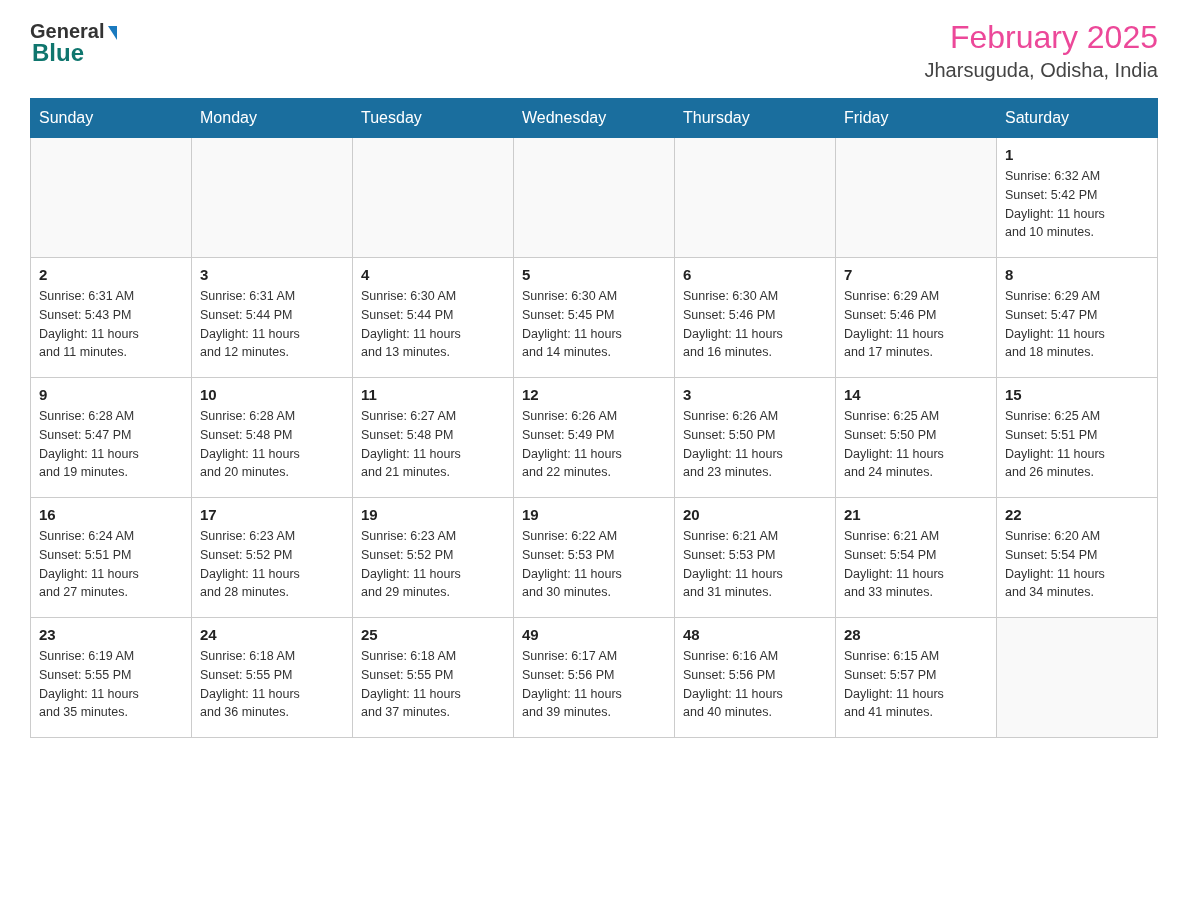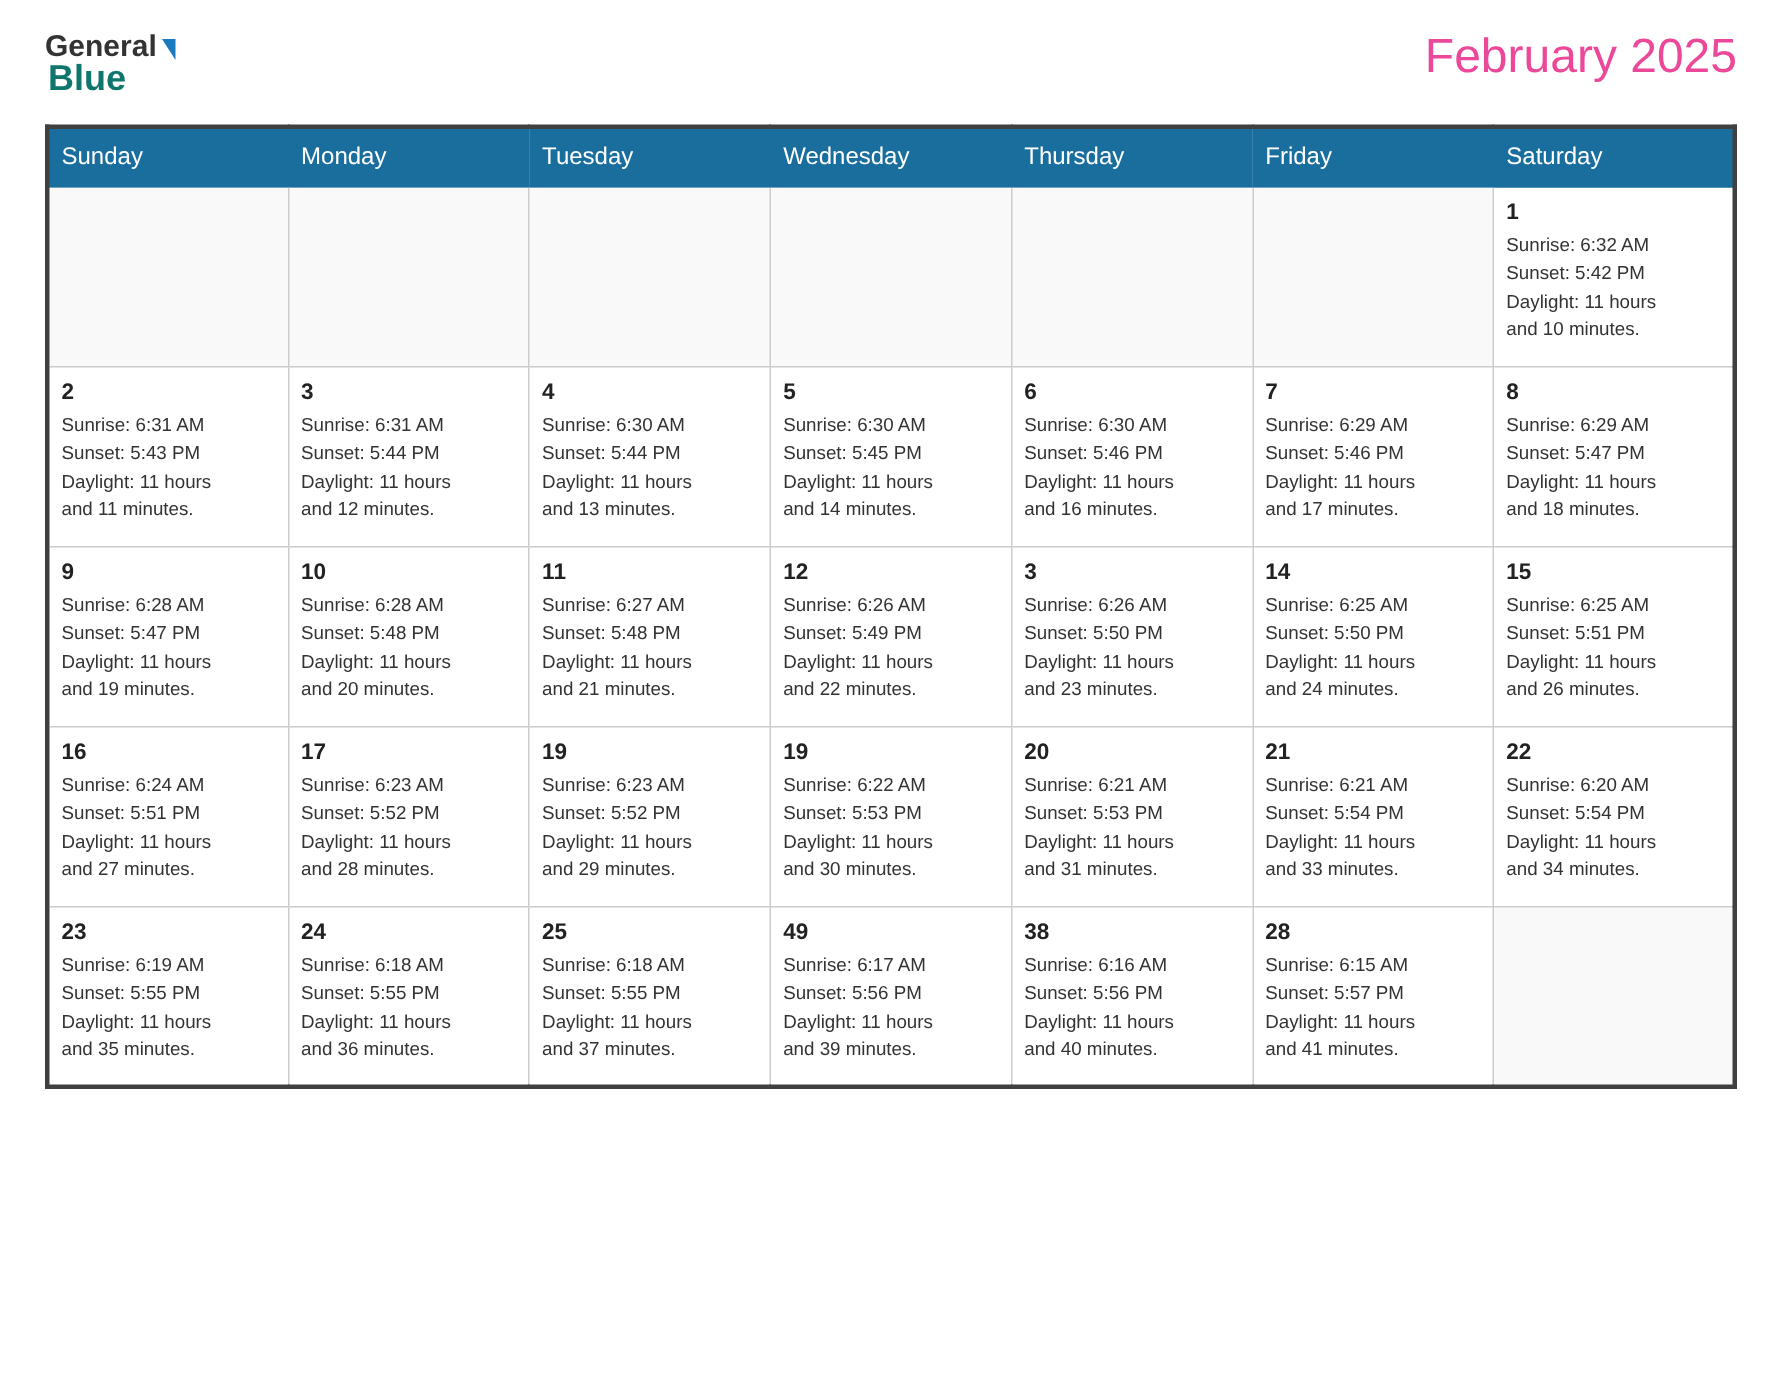--- a/index.html
+++ b/index.html
@@ -26,21 +26,21 @@
       line-height: 1.1;
     }
     .location-title {
       font-size: 20px;
       color: #444;
       margin-top: 4px;
     }
     .calendar {
       width: 100%;
       border-collapse: collapse;
-      border: 3px solid #404040;
+      border: 1px solid #404040;
     }
     .calendar th {
       background-color: #1a6e9e;
       color: white;
       padding: 10px 8px;
       text-align: left;
       font-size: 16px;
       font-weight: normal;
       border: 1px solid #1a6e9e;
     }
@@ -94,20 +94,21 @@
 
 <div class="header-area">
   <div class="logo-wrapper">
     <div class="logo-line1">
       General<span style="display:inline-block;width:0;height:0;border-left:9px solid transparent;border-right:0px solid transparent;border-bottom:0px solid transparent;border-top:14px solid #1a7abf;margin-left:4px;position:relative;top:1px;"></span>
     </div>
     <div class="logo-line2">Blue</div>
   </div>
   <div class="title-area">
     <div class="month-title">February 2025</div>
+    <div class="location-title">Jharsuguda, Odisha, India</div>
   </div>
 </div>
 
 <table class="calendar">
   <thead>
     <tr>
     <th>Sunday</th>
         <th>Monday</th>
         <th>Tuesday</th>
         <th>Wednesday</th>
@@ -308,21 +309,21 @@
 and 37 minutes.</div>
         </td>
         <td>
           <span class="day-number">49</span>
           <div class="day-info" style="white-space: pre-line;">Sunrise: 6:17 AM
 Sunset: 5:56 PM
 Daylight: 11 hours
 and 39 minutes.</div>
         </td>
         <td>
-          <span class="day-number">38</span>
+          <span class="day-number">48</span>
           <div class="day-info" style="white-space: pre-line;">Sunrise: 6:16 AM
 Sunset: 5:56 PM
 Daylight: 11 hours
 and 40 minutes.</div>
         </td>
         <td>
           <span class="day-number">28</span>
           <div class="day-info" style="white-space: pre-line;">Sunrise: 6:15 AM
 Sunset: 5:57 PM
 Daylight: 11 hours

